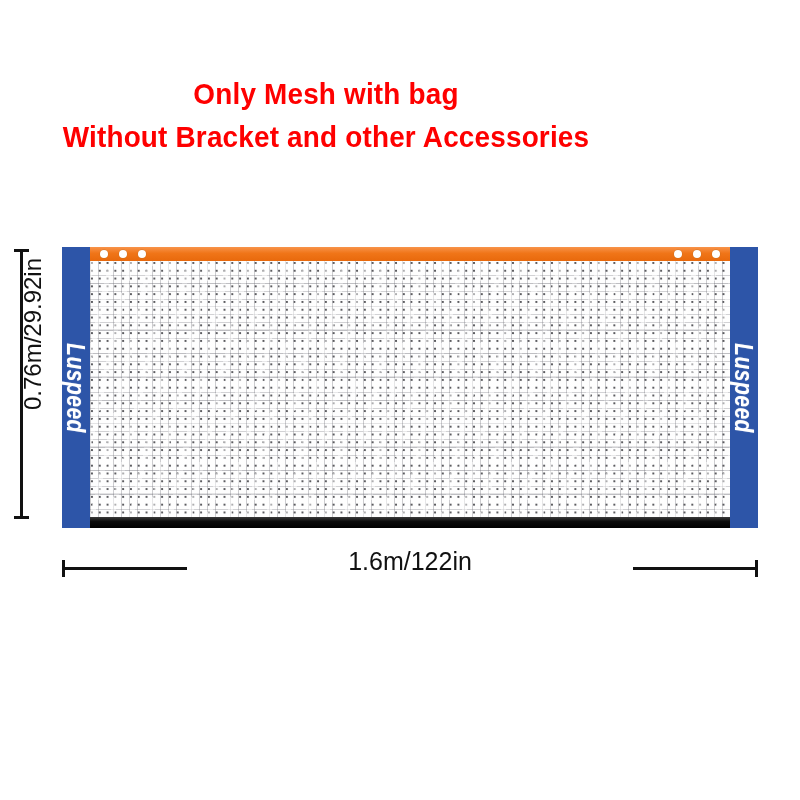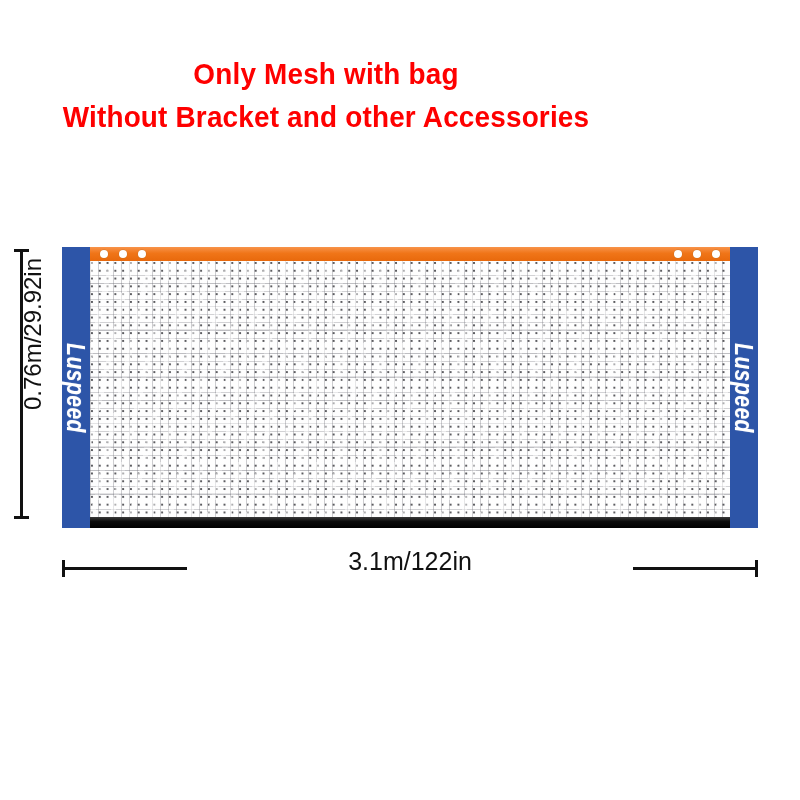--- a/index.html
+++ b/index.html
@@ -14,21 +14,21 @@
     position: relative;
     overflow: hidden;
     font-family: "Liberation Sans", sans-serif;
     -webkit-font-smoothing: antialiased;
   }
 
   
   .headline {
     position: absolute;
     left: 0;
-    top: 56px;
+    top: 76px;
     width: 652px;
     text-align: center;
     color: #fe0000;
     font-family: "Liberation Sans", sans-serif;
     font-weight: bold;
     line-height: 1.22;
     letter-spacing: 0.2px;
   }
   .headline-line {
     display: block;
@@ -301,16 +301,16 @@
 <div class="dim-v">
   <div class="cap top"></div>
   <div class="shaft"></div>
   <div class="cap bottom"></div>
 </div>
 <div class="dim-v-label">0.76m/29.92in</div>
 
 <div class="dim-h">
   <div class="cap start"></div>
   <div class="seg left"></div>
-  <div class="dim-h-label">3.1m/122in</div>
+  <div class="dim-h-label">1.6m/122in</div>
   <div class="seg right"></div>
   <div class="cap end"></div>
 </div>
 
 </body></html>

